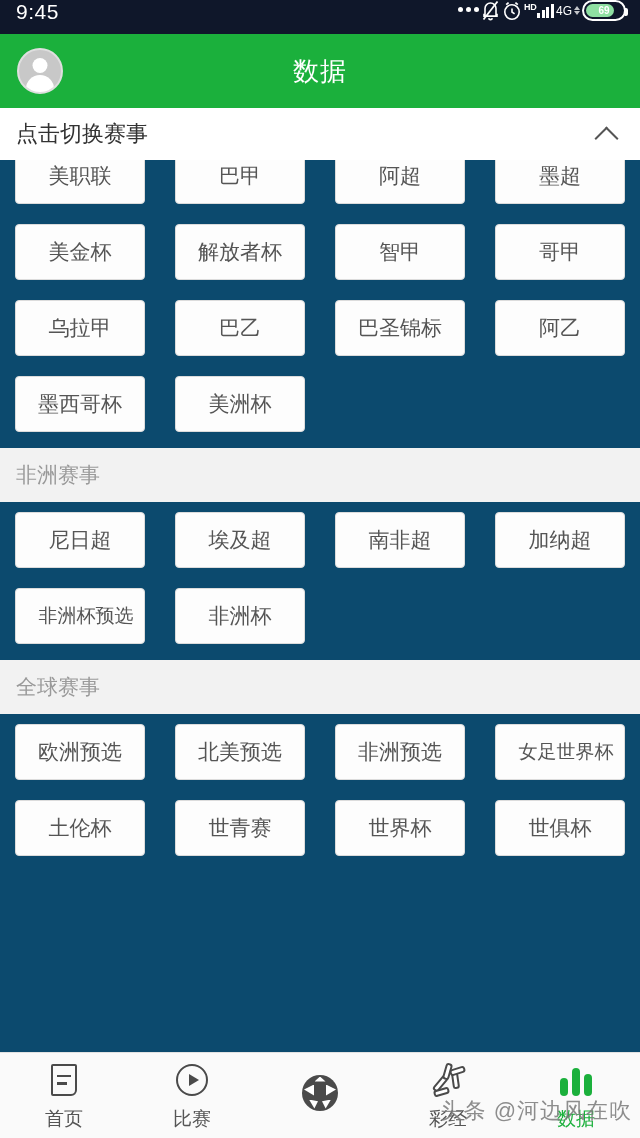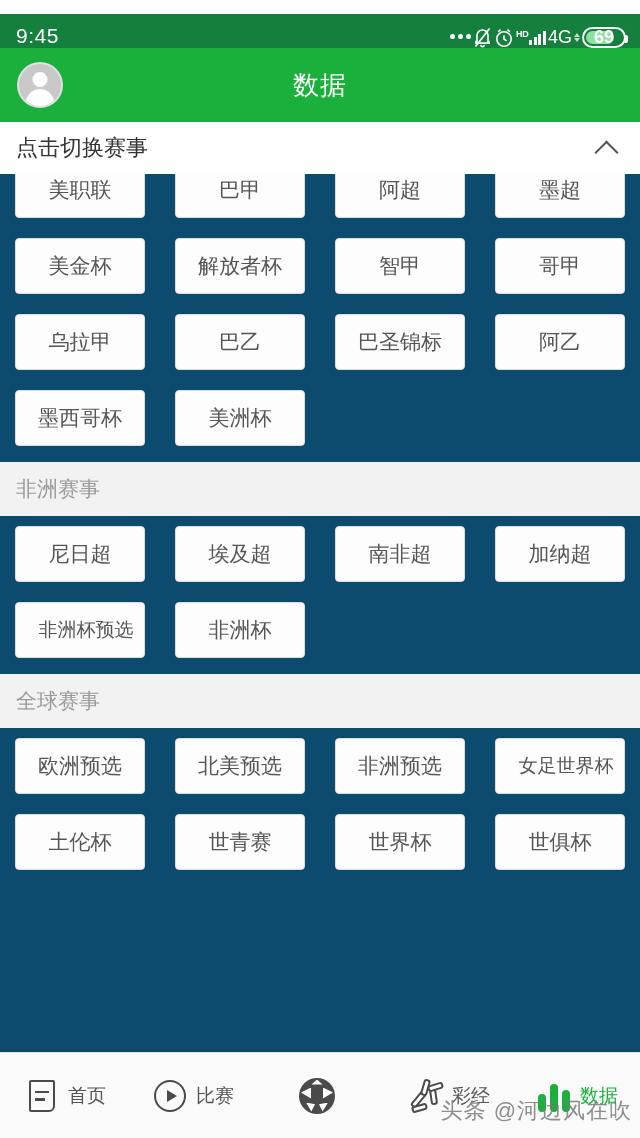--- a/index.html
+++ b/index.html
@@ -7,48 +7,47 @@
   body {
     font-family:"Liberation Sans","DejaVu Sans",sans-serif;
     background:#ffffff;
     overflow:hidden;
     position:relative;
   }
   .phone { width:640px; height:1138px; position:relative; display:flex; flex-direction:column; }
 
   
   .statusbar {
-    height:34px; background:#15803d; color:#ffffff;
-    display:flex; align-items:flex-end; padding:0 14px 0 16px;
+    height:34px; background:#0f172a; color:#ffffff;
+    display:flex; align-items:flex-start; padding:0 14px 0 16px;
     flex:0 0 34px;
-    margin-top:14px;
   }
   .status-time { font-size:21px; letter-spacing:.5px; }
   .status-right { margin-left:auto; display:flex; align-items:center; gap:2px; }
   .dots { display:flex; gap:3px; align-items:flex-end; padding-bottom:3px;}
   .dots i { width:5px; height:5px; border-radius:50%; background:#fff; display:block; }
   .ic { display:block; }
   .hdwrap { display:flex; align-items:flex-start; gap:1px; }
   .hd { font-size:9px; font-weight:bold; line-height:9px; letter-spacing:-.3px;}
   .bars { display:flex; align-items:flex-end; gap:1.5px; height:15px; }
   .bars i { width:3px; background:#fff; display:block; }
   .bars i:nth-child(1){height:5px}.bars i:nth-child(2){height:8px}
   .bars i:nth-child(3){height:11px}.bars i:nth-child(4){height:14px}
-  .gtxt { font-size:18px; letter-spacing:0; }
+  .gtxt { font-size:12px; letter-spacing:0; }
   .arrows { display:flex; flex-direction:column; gap:1px; opacity:.75; }
   .arrows i { width:0;height:0;border-left:3px solid transparent;border-right:3px solid transparent; }
   .arrows i:first-child { border-bottom:4px solid #fff; }
   .arrows i:last-child { border-top:4px solid #fff; }
   .battery {
     width:44px;height:21px;border:2px solid #fff;border-radius:11px;
     position:relative;display:flex;align-items:center;justify-content:center;
   }
   .battery::after{content:"";position:absolute;right:-4px;top:6px;width:3px;height:8px;background:#fff;border-radius:0 2px 2px 0;}
   .battery .lvl{position:absolute;left:2px;top:2px;bottom:2px;width:28px;background:#8fe0a2;border-radius:9px;}
-  .battery span{position:relative;font-size:18px;font-weight:bold;z-index:2;}
+  .battery span{position:relative;font-size:10px;font-weight:bold;z-index:2;}
 
   
   .titlebar {
     height:74px;background:#1BB03C;display:flex;align-items:center;
     position:relative;flex:0 0 74px;
   }
   .avatar {
     width:46px;height:46px;border-radius:50%;margin-left:17px;
     background:#c8c8c8;border:2px solid #dfdfdf;
     position:relative;overflow:hidden;flex:0 0 46px;
@@ -90,21 +89,21 @@
     width:100%;height:54px;background:#f2f2f2;display:flex;align-items:center;
     padding-left:16px;color:#9a9a9a;font-size:21px;margin-top:6px;
   }
   .clip-top{margin-top:-26px;}
 
   
   .tabbar{
     flex:0 0 86px;height:86px;background:#fafafa;border-top:1px solid #e2e2e2;
     display:flex;align-items:center;position:relative;
   }
-  .tab{flex:1;display:flex;flex-direction:row;align-items:center;justify-content:center;gap:6px;}
+  .tab{flex:1;display:flex;flex-direction:column;align-items:center;justify-content:center;gap:6px;}
   .tab-label{font-size:19px;color:#555;}
   .tab.active .tab-label{color:#1BB03C;}
   .ticon{width:40px;height:40px;display:flex;align-items:center;justify-content:center;}
 
   .doc-ic{width:26px;height:32px;border:2.5px solid #4a4a4a;border-radius:2px 2px 6px 2px;
     display:flex;flex-direction:column;justify-content:center;gap:5px;padding:0 4px;}
   .doc-ic i{display:block;height:2.5px;background:#4a4a4a;}
   .doc-ic i:nth-child(2){width:70%;}
 
   .play-ic{width:32px;height:32px;border:2.5px solid #4a4a4a;border-radius:50%;

